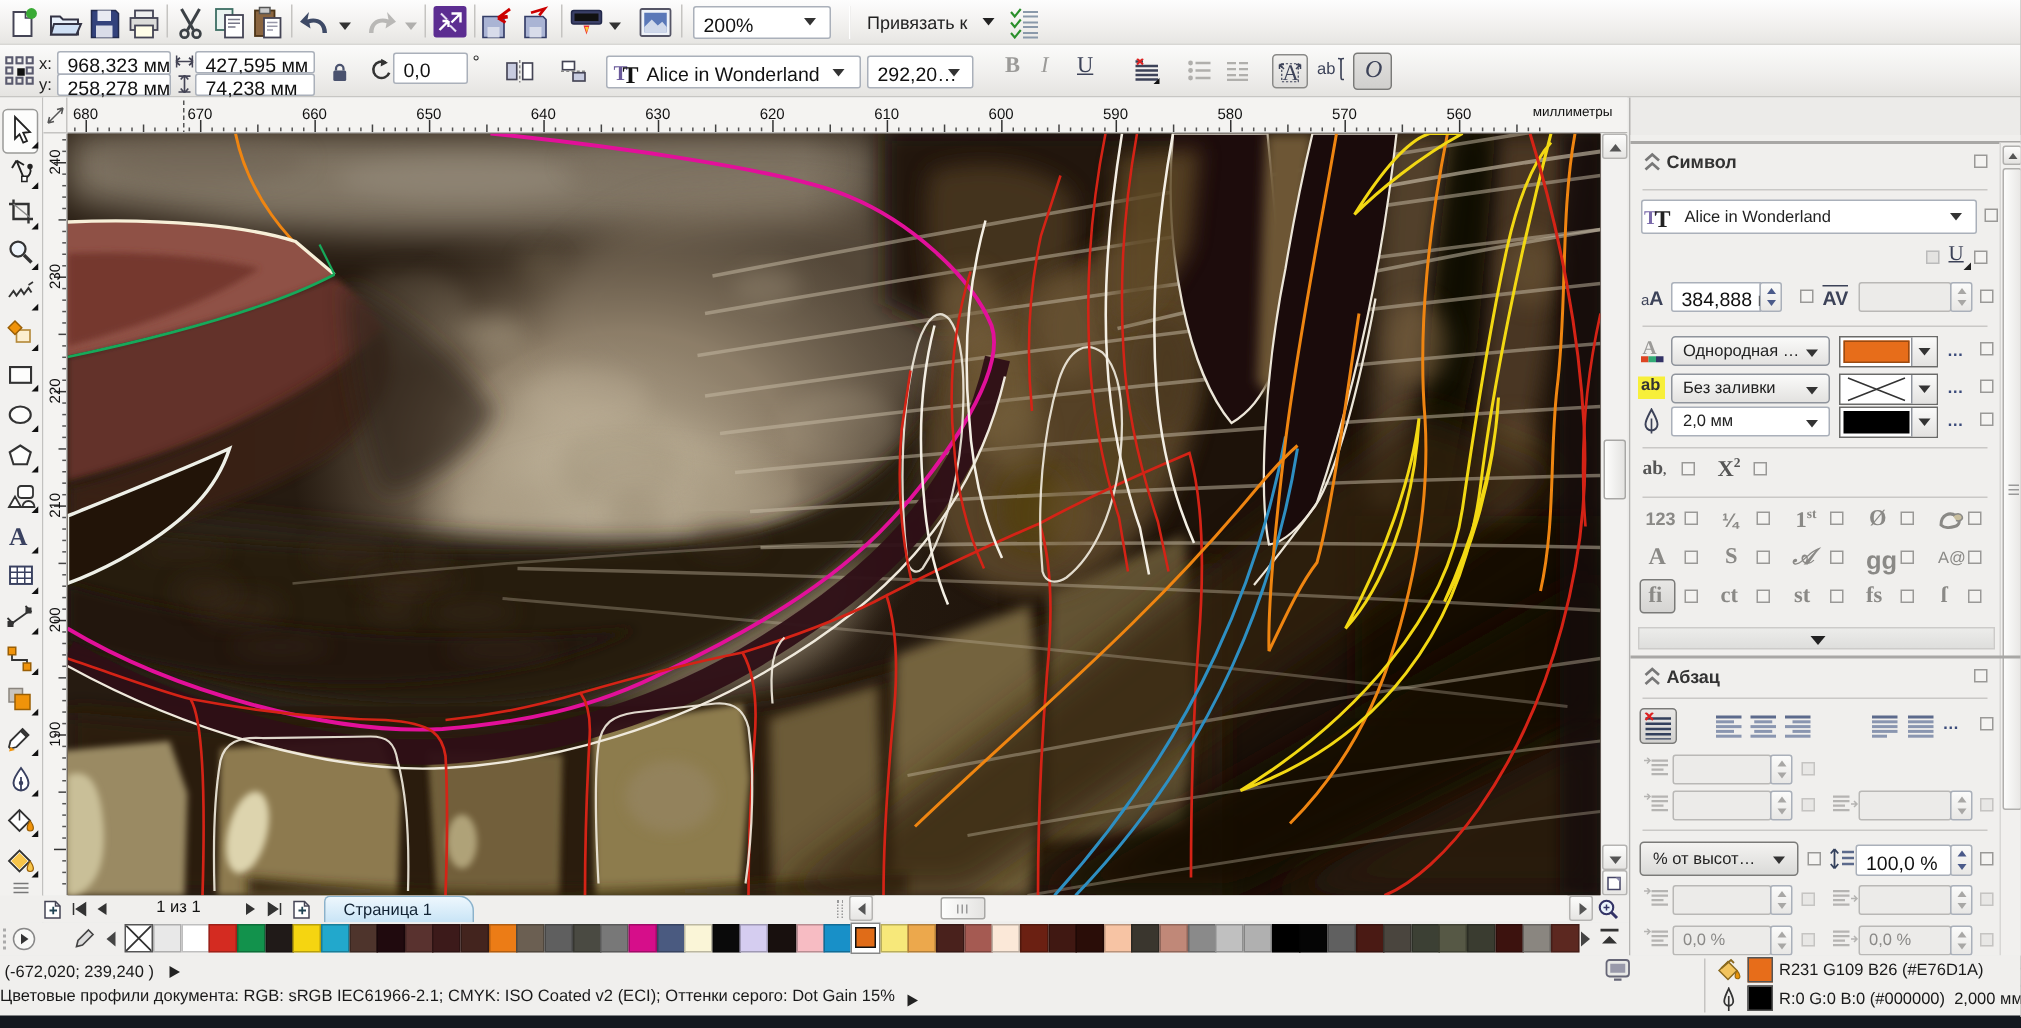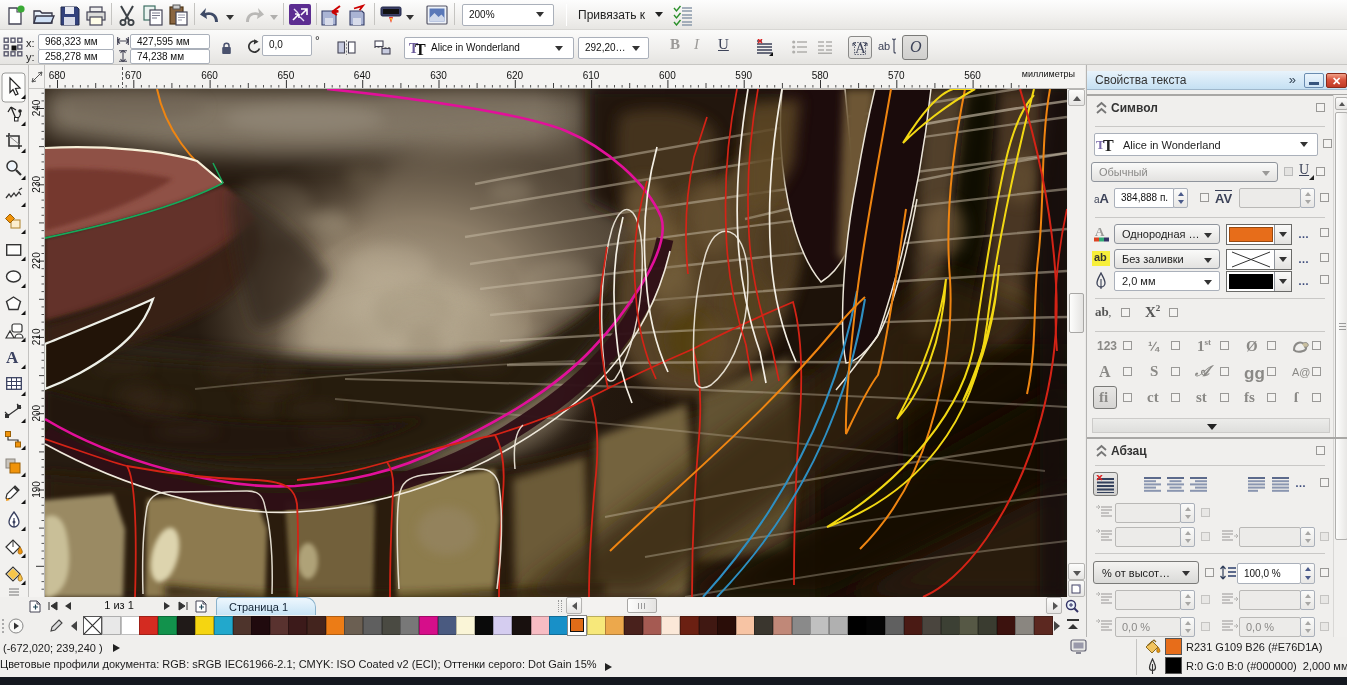--- a/index.html
+++ b/index.html
@@ -2,21 +2,21 @@
 <html><head><meta charset="utf-8">
 <style>
 *{margin:0;padding:0;box-sizing:border-box}
 html,body{width:1347px;height:685px;overflow:hidden;font-family:"Liberation Sans",sans-serif;background:#ebeae8}
 .abs{position:absolute}
 #win{position:relative;width:1347px;height:685px;background:#ebeae8}
 .tb1{left:0;top:0;width:1347px;height:30px;background:linear-gradient(#fdfdfd,#f2f1ef 55%,#e7e6e3);border-bottom:1px solid #d8d7d4}
 .tb2{left:0;top:30px;width:1347px;height:35px;background:linear-gradient(#fbfbfa,#efeeec 60%,#e5e4e1);border-bottom:1px solid #c7c6c3}
 .sep{position:absolute;top:4px;width:1px;height:22px;background:#c9c8c5;border-right:1px solid #fff}
 .sep2{position:absolute;top:38px;width:1px;height:22px;background:#c9c8c5;border-right:1px solid #fff}
-.ibox{position:absolute;height:20px;background:#fff;border:1px solid #aab0ba;border-radius:2px;font-size:10px;color:#111;padding:3px 4px 0 6px;white-space:nowrap}
+.ibox{position:absolute;height:20px;background:#fff;border:1px solid #aab0ba;border-radius:2px;font-size:13px;color:#111;padding:3px 4px 0 6px;white-space:nowrap}
 .lbl{position:absolute;font-size:11px;color:#222;white-space:nowrap}
 .combo-arrow{position:absolute;width:0;height:0;border-left:4px solid transparent;border-right:4px solid transparent;border-top:5px solid #333}
 .ruler{background:#f4f3f1}
 .panel{left:1086px;top:65px;width:261px;height:572px;background:#ecebe9;border-left:1px solid #b5b4b2}
 .ptitle{position:absolute;left:0;top:6px;width:261px;height:19px;background:linear-gradient(#e8f3fb,#c5e0f2);border-bottom:1px solid #9fb8cc;font-size:12px;color:#333;padding:2px 0 0 8px}
 .sechead{position:absolute;font-size:12px;font-weight:bold;color:#333}
 .cb{position:absolute;width:9px;height:9px;border:1px solid #9a9997;background:#f4f3f1}
 .pcombo{position:absolute;height:20px;background:linear-gradient(#fafaf9,#e3e2e0);border:1px solid #8f949c;border-radius:3px;font-size:11px;color:#222;padding:3px 0 0 7px}
 .wcombo{position:absolute;height:20px;background:#fff;border:1px solid #aab0ba;border-radius:2px;font-size:11px;color:#222;padding:3px 0 0 7px}
 .gbox{position:absolute;height:20px;background:#ecebe9;border:1px solid #b9b8b6;border-radius:2px}
@@ -822,23 +822,20 @@
       </div>
       <div class="abs" style="left:0;top:491px;width:17px;height:17px;background:linear-gradient(#fcfcfb,#e6e5e3);border:1px solid #b5b4b2;border-radius:2px">
         <svg width="13" height="13" style="position:absolute;left:1px;top:1px">
           <rect x="2" y="3" width="8" height="8" fill="#fff" stroke="#446"></rect>
           <path d="M10 3 l-3 0 l3 3 z" fill="#88a"></path>
         </svg>
       </div>
     </div>
 
 <div class="abs panel" id="rpanel">
-      <div class="ptitle">Свойства текста<span style="position:absolute;right:52px;top:1px;font-size:13px;color:#345">»</span><span style="position:absolute;right:24px;top:2px;width:20px;height:15px;background:linear-gradient(#eaf4fc,#cfe4f4);border:1px solid #6a8cb0;border-radius:2px">
-          <span style="position:absolute;left:4px;top:8px;width:10px;height:3px;background:#37547c"></span>
-        </span><span style="position:absolute;right:1px;top:2px;width:21px;height:15px;background:linear-gradient(#f0a088,#d9523c 45%,#c03a26);border:1px solid #8a2a1a;border-radius:2px;color:#fff;font-size:11px;font-weight:bold;text-align:center;line-height:14px">✕</span></div>
       <div class="abs" style="left:0;top:25px;width:261px;height:547px;background:#f0efed"></div>
       <div class="abs" style="left:0;top:29px;width:261px;height:2px;background:#a8a7a5"></div>
       <svg class="abs" style="left:8px;top:36px" width="13" height="14">
         <path d="M2 6 L6.5 2 L11 6 M2 12 L6.5 8 L11 12" stroke="#777" stroke-width="1.8" fill="none"></path>
       </svg>
       <div class="sechead" style="left:24px;top:36px">Символ</div>
       <div class="cb" style="left:229px;top:38px"></div>
       <div class="abs" style="left:246px;top:30px;width:15px;height:542px;background:#f1f0ee;border-left:1px solid #d8d7d5">
         <div class="abs" style="left:1px;top:2px;width:13px;height:13px;background:linear-gradient(#fcfcfb,#e4e3e1);border:1px solid #b0afad;border-radius:2px">
           <span style="position:absolute;left:3px;top:4px;width:0;height:0;border-left:3.5px solid transparent;border-right:3.5px solid transparent;border-bottom:4.5px solid #555"></span>
@@ -851,21 +848,20 @@
         </div>
       </div>
       <div class="hsep" style="top:61px;width:230px"></div>
       <div class="wcombo" style="left:7px;top:68px;width:224px;height:23px;padding-left:28px;padding-top:5px">Alice in Wonderland</div>
       <svg class="abs" style="left:9px;top:71px" width="20" height="17" viewBox="0 0 20 17">
         <text x="0" y="13" font-family="Liberation Serif" font-size="13" fill="#7a6aaa" font-weight="bold">T</text>
         <text x="7" y="15" font-family="Liberation Serif" font-size="16" fill="#222" font-weight="bold">T</text>
       </svg>
       <div class="combo-arrow" style="left:213px;top:77px"></div>
       <div class="cb" style="left:236px;top:74px"></div>
-      <div class="pcombo" style="left:4px;top:97px;width:187px;color:#8a8987">Обычный<span class="combo-arrow" style="left:170px;top:8px;border-top-color:#9a9997"></span></div>
       <div class="cb" style="left:197px;top:102px;background:#e4e3e1;border-color:#bbb"></div>
       <div class="abs" style="left:212px;top:97px;width:17px;height:18px;font-size:14px;color:#3c4258;text-decoration:underline;font-family:Liberation Serif">U</div>
       <div class="abs" style="left:222px;top:110px;width:0;height:0;border-left:5px solid transparent;border-bottom:5px solid #222"></div>
       <div class="cb" style="left:229px;top:102px"></div>
       <div class="abs" style="left:7px;top:126px;font-size:13px;color:#3c4258"><span style="font-size:10px">a</span><b>A</b></div>
       <div class="ibox" style="left:27px;top:123px;width:60px;height:20px;padding-top:3px;border-radius:2px 0 0 2px">384,888 п.</div>
       <div class="spin" style="left:86px;top:123px"></div>
       <div class="cb" style="left:113px;top:128px"></div>
       <div class="abs" style="left:128px;top:125px;font-size:13px;color:#3c4258;font-weight:bold;border-top:1.5px solid #3c4258;padding-top:0px">AV</div>
       <div class="gbox" style="left:152px;top:123px;width:62px"></div>

